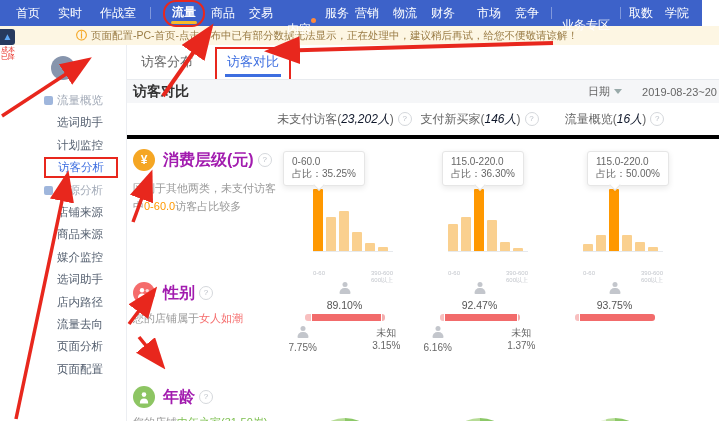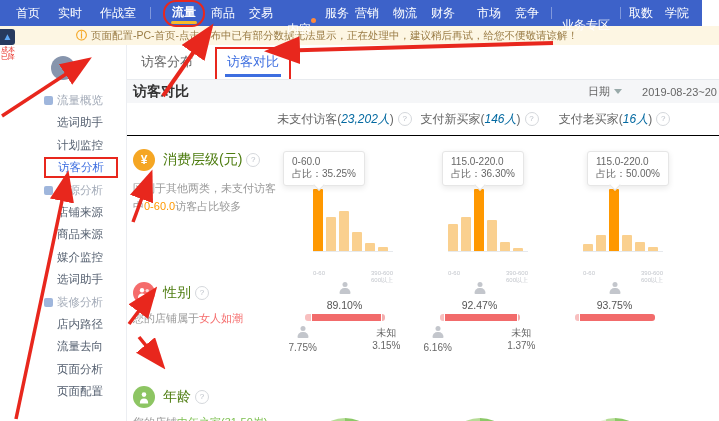--- a/index.html
+++ b/index.html
@@ -51,38 +51,38 @@
   .band{position:absolute;left:0;right:0;top:35px;height:23px;background:#F5F6F8;
     display:flex;align-items:center;justify-content:space-between;padding:0 2px 0 6px;box-sizing:border-box;}
   .pg-title{font-size:14px;font-weight:bold;color:#333;}
   .date-blk{display:flex;align-items:center;font-size:11px;color:#666;}
   .date-lab{margin-right:4px;cursor:pointer;}
   .caret{width:0;height:0;border-left:4px solid transparent;border-right:4px solid transparent;
     border-top:5px solid #9aa;margin-right:20px;}
   .date-val{color:#666;}
 
   .grid{display:grid;grid-template-columns:150px 135px 135px 135px;}
-  .col-headers{position:absolute;left:0;right:0;top:58px;height:32px;border-bottom:1px solid #000000;}
+  .col-headers{position:absolute;left:0;right:0;top:58px;height:32px;border-bottom:4px solid #000000;}
   .col-head{display:flex;align-items:center;justify-content:center;font-size:12px;color:#666;}
-  .col-head .cnt{font-style:italic;color:#0369a1;text-align:right;}
+  .col-head .cnt{font-style:italic;color:#0f172a;text-align:right;}
   .help{display:inline-block;width:12px;height:12px;border-radius:50%;border:1px solid #D5D8DC;
     color:#B9BEC6;font-size:8px;line-height:12px;text-align:center;margin-left:4px;cursor:pointer;font-style:normal;}
 
   .sec{position:absolute;left:0;right:0;}
   .sec-cons{top:100px;height:133px;}
   .sec-gen{top:233px;height:104px;}
   .sec-age{top:337px;height:120px;}
   .sec-label{padding:4px 0 0 6px;}
   .sec-title-row{display:flex;align-items:center;}
   .sec-ic{width:22px;height:22px;border-radius:50%;color:#fff;text-align:center;line-height:22px;
     font-size:12px;font-weight:bold;margin-right:8px;flex:none;}
   .ic-orange{background:#F5A623;}
   .ic-red{background:#F56C6C;}
   .ic-green{background:#8DC563;}
-  .sec-title{font-size:14px;font-weight:normal;color:#4d7c0f;}
+  .sec-title{font-size:16px;font-weight:bold;color:#a21caf;}
   .sec-desc{font-size:11px;line-height:1.65;color:#999;margin-top:8px;width:152px;}
   .hl-orange{color:#FF9800;}
   .hl-red{color:#F56C6C;}
   .hl-green{color:#7CBF4F;}
 
   
   .cons-cell{position:relative;height:133px;}
   .bars{position:absolute;left:36px;bottom:26px;width:80px;height:64px;display:flex;
     align-items:flex-end;gap:3px;border-bottom:1px solid #E6E9ED;}
   .bars i{display:block;width:10px;background:#FAD08F;border-radius:1px 1px 0 0;}
@@ -162,21 +162,20 @@
     <div class="sb-list">
         <div class="sb-item muted"><i class="sb-ic"></i><span class="lb">流量概览</span></div>
         <div class="sb-item"><span class="lb">选词助手</span></div>
         <div class="sb-item"><span class="lb">计划监控</span></div>
         <div class="sb-item sel"><span class="lb">访客分析</span></div>
         <div class="sb-item muted"><i class="sb-ic"></i><span class="lb">来源分析</span></div>
         <div class="sb-item"><span class="lb">店铺来源</span></div>
         <div class="sb-item"><span class="lb">商品来源</span></div>
         <div class="sb-item"><span class="lb">媒介监控</span></div>
         <div class="sb-item"><span class="lb">选词助手</span></div>
-        <div class="sb-item muted"><i class="sb-ic"></i><span class="lb">装修分析</span></div>
         <div class="sb-item"><span class="lb">店内路径</span></div>
         <div class="sb-item"><span class="lb">流量去向</span></div>
         <div class="sb-item"><span class="lb">页面分析</span></div>
         <div class="sb-item"><span class="lb">页面配置</span></div>
       </div>
   </div>
 
   <div class="content">
     <div class="tabs">
         <span class="tab">访客分布</span>
@@ -201,21 +200,21 @@
           <span>)</span>
           <span class="help">?</span>
         </div>
         <div class="col-head">
           <span>支付新买家(</span>
           <span class="cnt">146人</span>
           <span>)</span>
           <span class="help">?</span>
         </div>
         <div class="col-head">
-          <span>支付老买家(</span>
+          <span>流量概览(</span>
           <span class="cnt">16人</span>
           <span>)</span>
           <span class="help">?</span>
         </div>
       </div>
 
     <div class="sec sec-cons grid">
       <div class="sec-label">
         <div class="sec-title-row">
           <span class="sec-ic ic-orange">¥</span>

